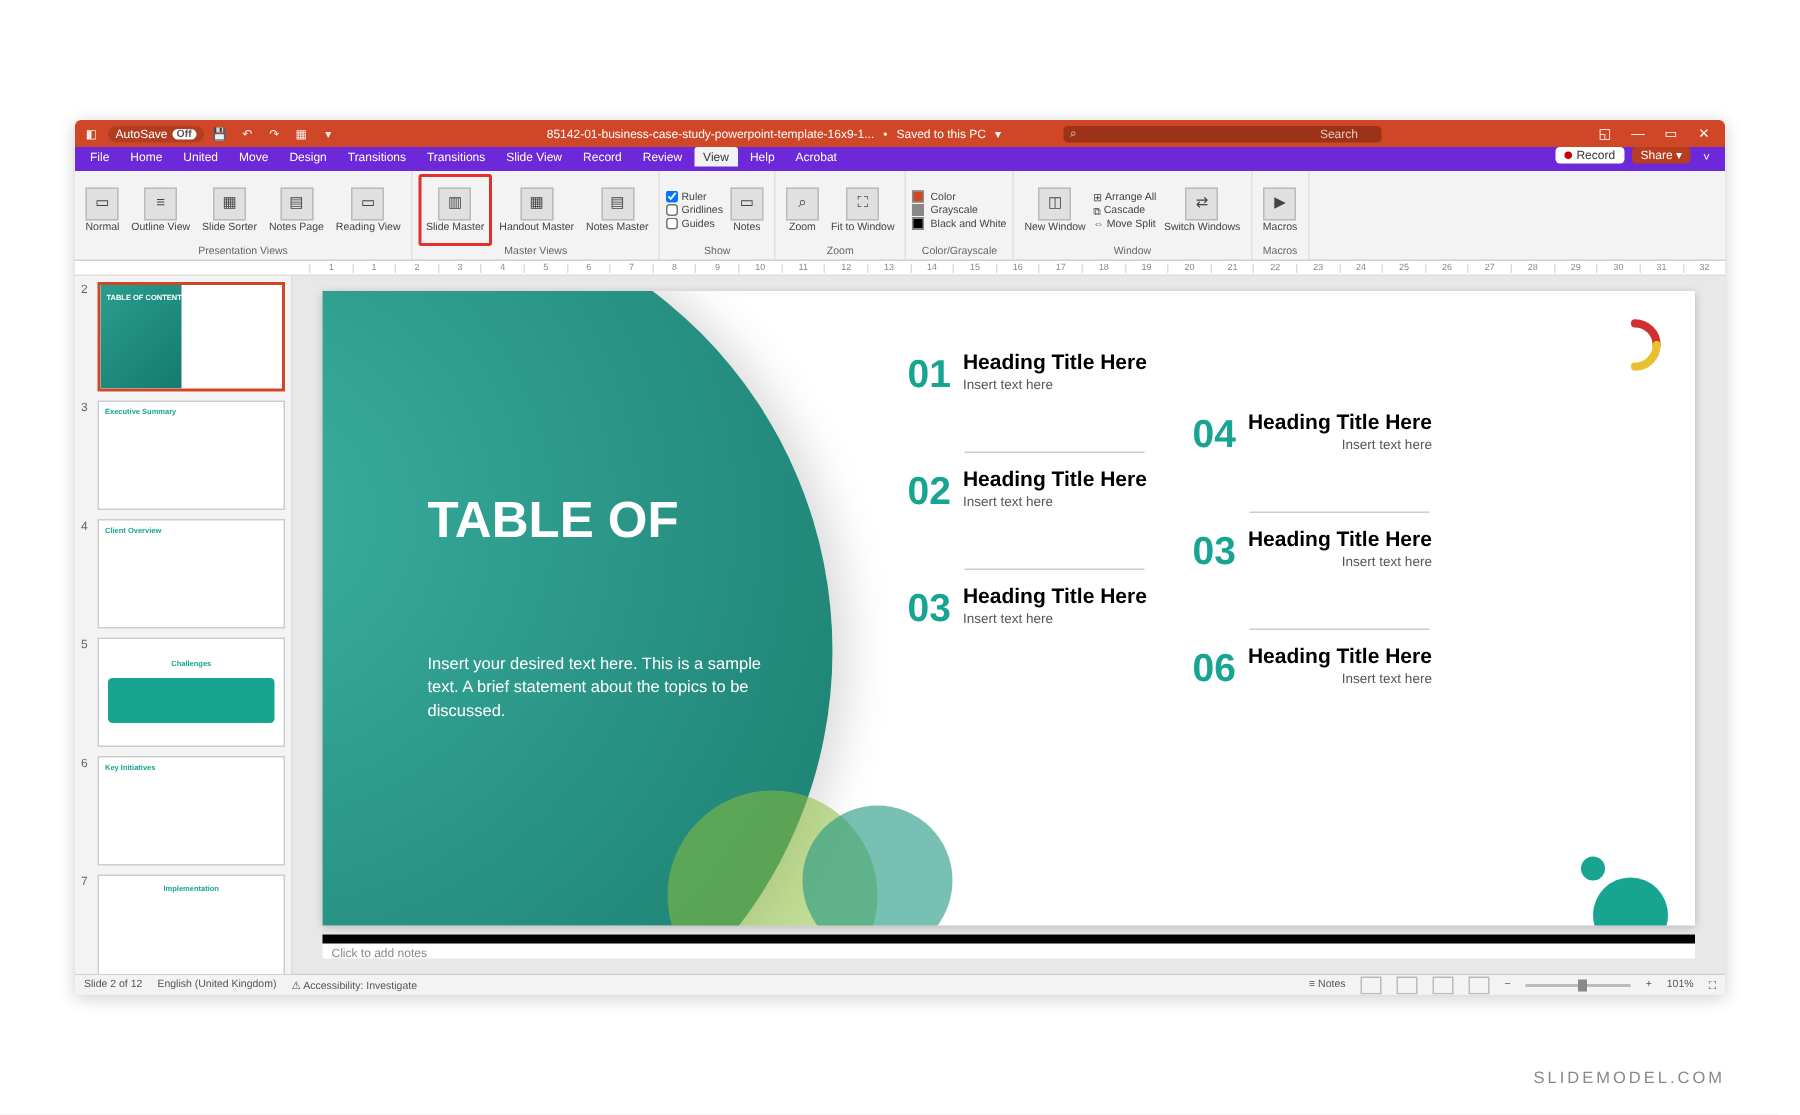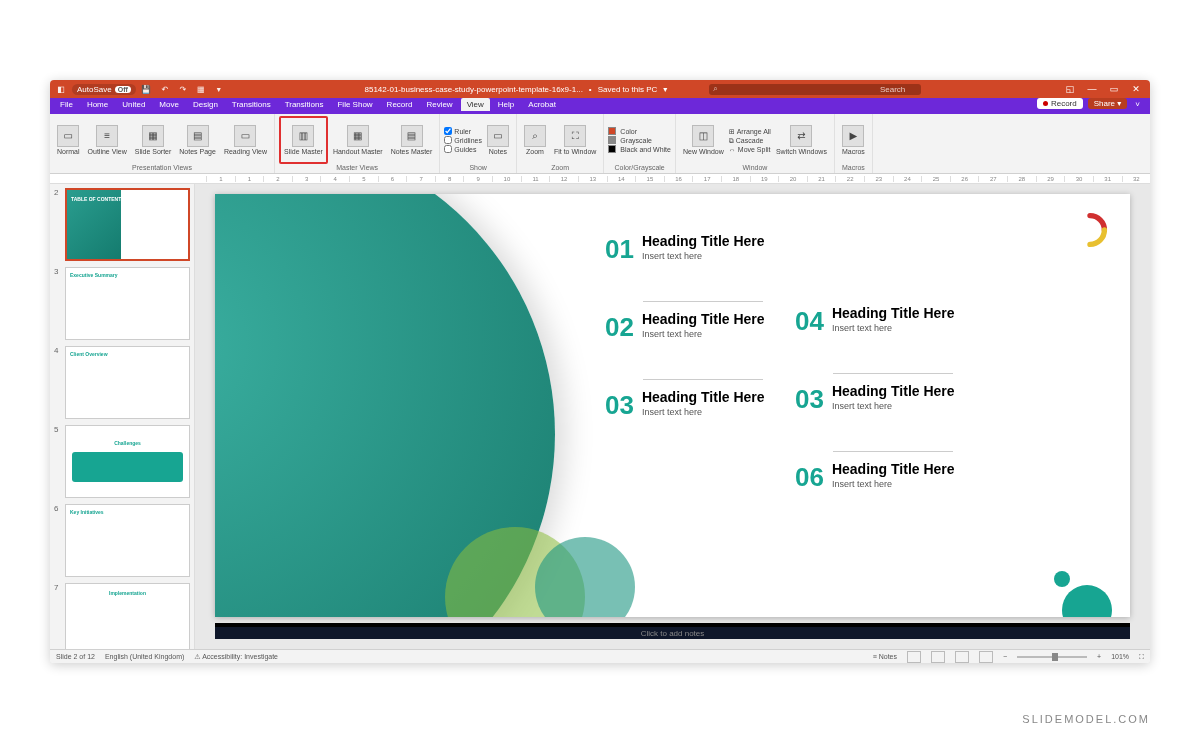--- a/index.html
+++ b/index.html
@@ -57,33 +57,33 @@
 
 .canvas-wrap { flex: 1; display: flex; flex-direction: column; padding: 10px 20px; overflow: hidden; }
 .canvas { background: #fff; width: 100%; flex: 1; position: relative; box-shadow: 0 1px 6px rgba(0,0,0,.25); overflow: hidden; }
 
 
 .slide-circle { position: absolute; left: -260px; top: -60px; width: 600px; height: 600px; border-radius: 50%; background: radial-gradient(circle at 35% 35%, #3aafa0, #17786a); box-shadow: 10px 0 30px rgba(0,0,0,.15); }
 .slide-title { position: absolute; left: 70px; top: 136px; color: #fff; font-size: 34px; font-weight: 800; line-height: 1.05; }
 .slide-sub { position: absolute; left: 70px; top: 242px; color: #fff; font-size: 11px; width: 230px; line-height: 1.4; }
 .toc-col { position: absolute; top: 40px; }
 .toc-col.c1 { left: 390px; }
-.toc-col.c2 { left: 580px; top: 112px; }
+.toc-col.c2 { left: 580px; top: 80px; text-align: right; }
 .toc-item { margin-bottom: 36px; display: flex; gap: 8px; }
 .toc-num { color: #17a592; font-size: 26px; font-weight: 800; }
 .toc-text .h { font-size: 14px; font-weight: 700; line-height: 1.1; }
 .toc-text .s { font-size: 9px; color: #555; margin-top: 2px; }
 .toc-divider { border-top: 1px solid #ccc; width: 120px; margin: 4px 0 10px 38px; }
 .logo-mark { position: absolute; right: 22px; top: 18px; width: 36px; height: 36px; }
 .deco-circ1 { position: absolute; bottom: -50px; left: 230px; width: 140px; height: 140px; border-radius: 50%; background: rgba(140,190,60,.55); }
 .deco-circ2 { position: absolute; bottom: -20px; left: 320px; width: 100px; height: 100px; border-radius: 50%; background: rgba(30,150,130,.6); }
 .deco-circ3 { position: absolute; bottom: 30px; right: 60px; width: 16px; height: 16px; border-radius: 50%; background: #17a592; }
 .deco-circ4 { position: absolute; bottom: -18px; right: 18px; width: 50px; height: 50px; border-radius: 50%; background: #17a592; }
 
-.notes-bar { height: 16px; background: #0f172a; border-top: 4px solid #000000; font-size: 8px; color: #888; padding: 2px 6px; margin-top: 6px; text-align: center; }
+.notes-bar { height: 16px; background: #ffffff; border-top: 6px solid #000000; font-size: 8px; color: #888; padding: 2px 6px; margin-top: 6px; }
 
 
 .statusbar { height: 14px; background: #f3f3f3; border-top: 1px solid #d0d0d0; display: flex; align-items: center; font-size: 7px; color: #555; padding: 0 6px; gap: 10px; }
 .statusbar .spacer { flex: 1; }
 .zoom-slider { width: 70px; height: 2px; background: #bbb; position: relative; }
 .zoom-slider::after { content: ""; position: absolute; left: 50%; top: -3px; width: 6px; height: 8px; background: #888; }
 .viewbtn { width: 14px; height: 12px; border: 1px solid #bbb; }
 
 
 .watermark { position: absolute; bottom: 18px; right: 50px; font-size: 11px; letter-spacing: 2px; color: #888; font-weight: 500; }
@@ -123,21 +123,21 @@
   </div>
 
   <div class="tabstrip">
     <span class="tab">File</span>
     <span class="tab">Home</span>
     <span class="tab">United</span>
     <span class="tab">Move</span>
     <span class="tab">Design</span>
     <span class="tab">Transitions</span>
     <span class="tab">Transitions</span>
-    <span class="tab">File Show</span>
+    <span class="tab">Slide View</span>
     <span class="tab">Record</span>
     <span class="tab">Review</span>
     <span class="tab active">View</span>
     <span class="tab">Help</span>
     <span class="tab">Acrobat</span>
     <span class="spacer"></span>
     <span class="tab-pill">
         <span class="rec-dot"></span>
         <span>Record</span>
       </span>
@@ -360,22 +360,23 @@
     </div>
 
     <div class="canvas-wrap">
       <div class="canvas">
         <div class="slide-circle"></div>
         <div class="deco-circ1"></div>
         <div class="deco-circ2"></div>
         <div class="deco-circ3"></div>
         <div class="deco-circ4"></div>
         <div class="slide-title">
-          <br>
-        </div>
+          <span>TABLE OF</span><br>
+        </div>
+        <div class="slide-sub">Insert your desired text here. This is a sample text. A brief statement about the topics to be discussed.</div>
 
         <svg class="logo-mark" viewBox="0 0 40 40">
           <path d="M20 4 A16 16 0 0 1 36 20" stroke="#d03030" stroke-width="6" fill="none" stroke-linecap="round"></path>
           <path d="M36 20 A16 16 0 0 1 20 36" stroke="#e8c030" stroke-width="6" fill="none" stroke-linecap="round"></path>
         </svg>
 
         <div class="toc-col c1">
           <div class="toc-item">
             <div class="toc-num">01</div>
             <div class="toc-text">

